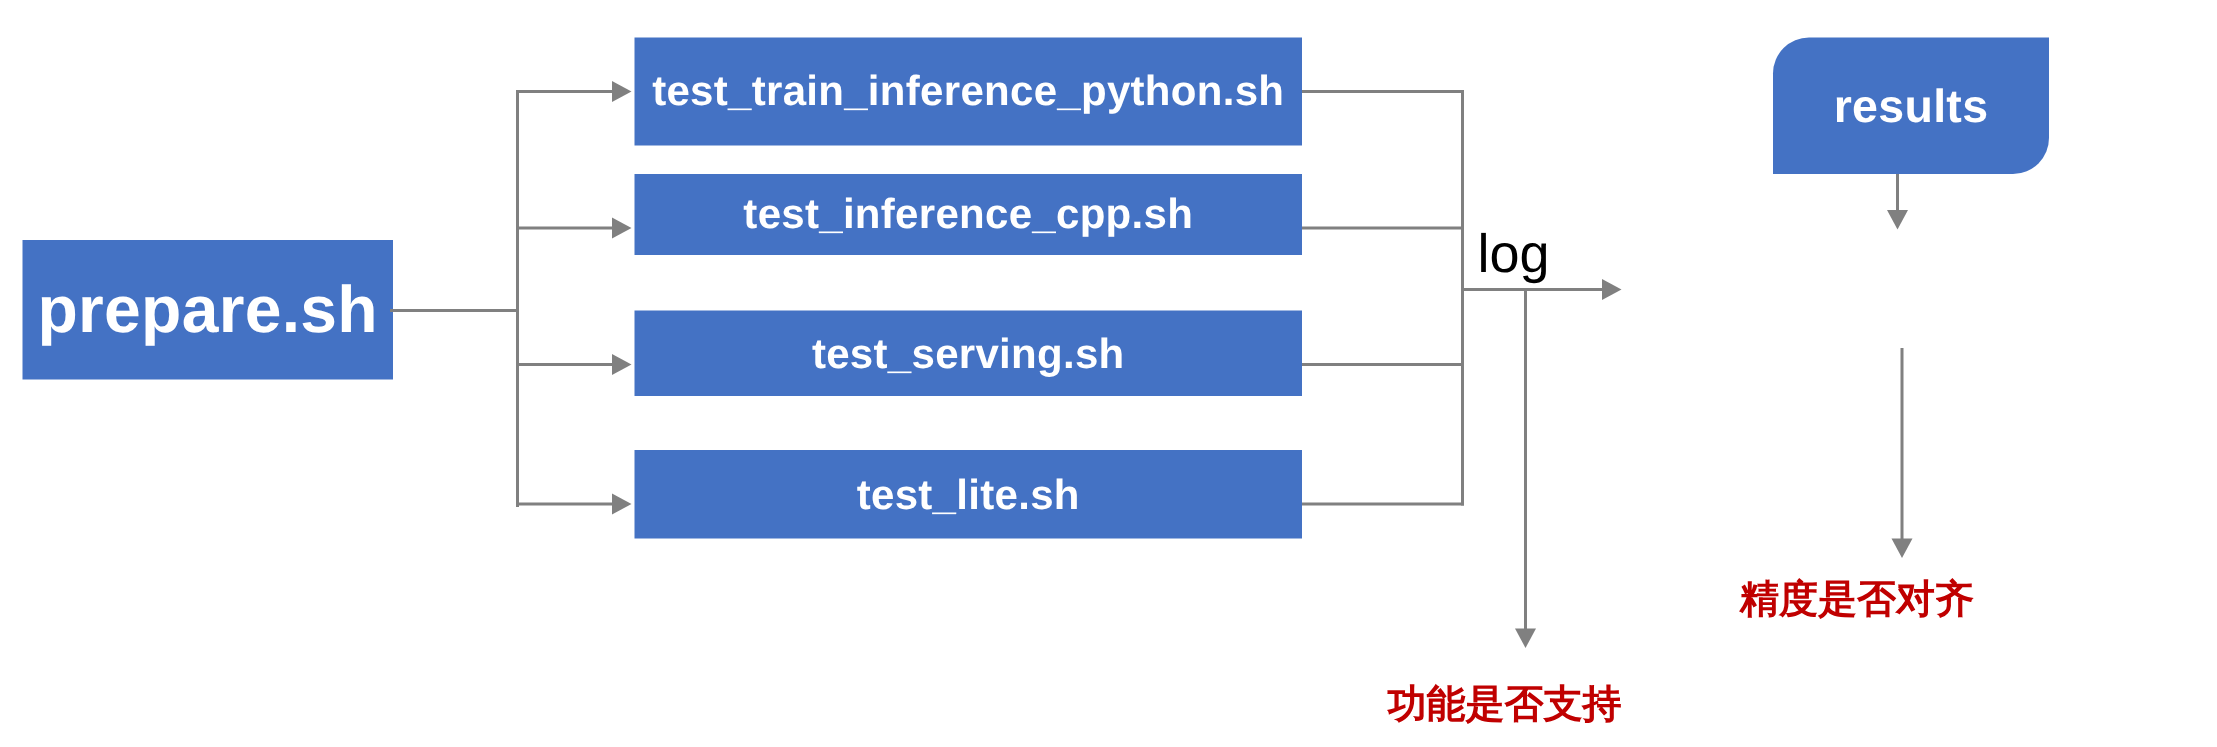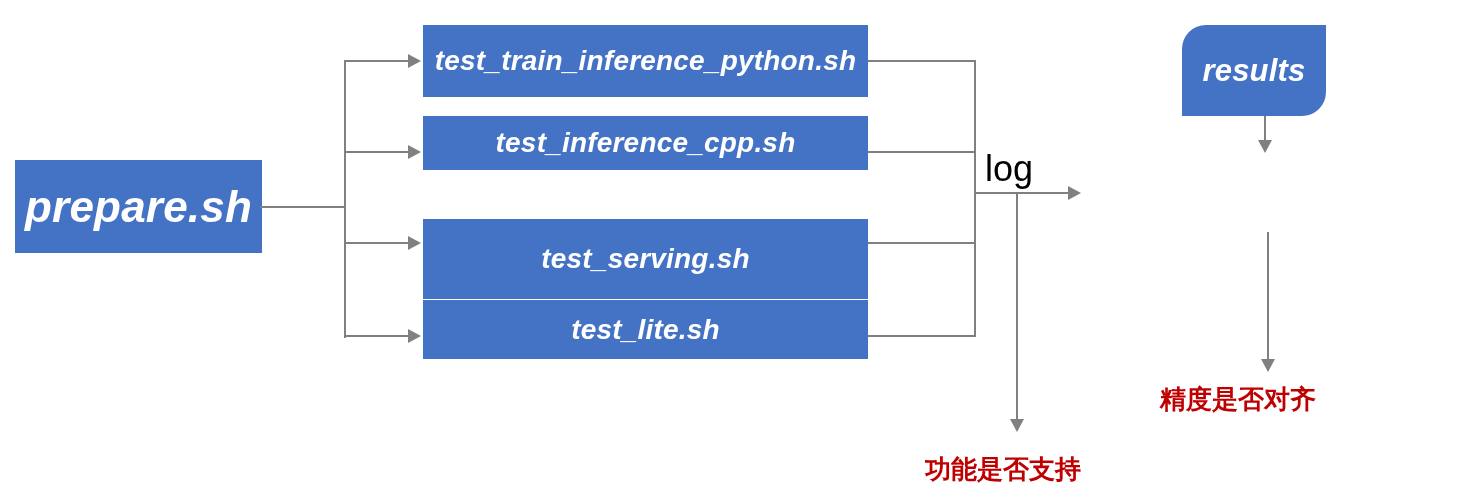--- a/index.html
+++ b/index.html
@@ -18,21 +18,20 @@
   .node {
     position: absolute;
     background: var(--node-fill, #4472C4);
     color: var(--node-text, #ffffff);
     display: flex;
     align-items: center;
     justify-content: center;
     font-weight: bold;
     text-align: center;
     letter-spacing: 0.2px;
-    font-style: italic;
   }
   .node.rounded {
     border-radius: 24px 0 24px 0;
   }
   .hline {
     position: absolute;
     height: 2px;
     background: var(--line, #808080);
   }
   .vline {
@@ -76,25 +75,25 @@
 <body style="--node-fill: #4472C4; --node-text: #ffffff; --line: #808080; --log-text: #000000; --question-text: #C00000;">
 
 <div class="canvas">
 
   <div class="node" style="left:15px; top:160px; width:247px; height:93px; font-size:44px;">prepare.sh</div>
 
   <div class="node" style="left:423px; top:25px; width:445px; height:72px; font-size:28px;">test_train_inference_python.sh</div>
 
   <div class="node" style="left:423px; top:116px; width:445px; height:54px; font-size:28px;">test_inference_cpp.sh</div>
 
-  <div class="node" style="left:423px; top:207px; width:445px; height:80px; font-size:28px;margin-top:12px;">test_serving.sh</div>
+  <div class="node" style="left:423px; top:207px; width:445px; height:57px; font-size:28px;">test_serving.sh</div>
 
   <div class="node" style="left:423px; top:300px; width:445px; height:59px; font-size:28px;">test_lite.sh</div>
 
-  <div class="node rounded" style="left:1182px; top:25px; width:144px; height:91px; font-size:31px;">results</div>
+  <div class="node rounded" style="left:1182px; top:25px; width:184px; height:91px; font-size:31px;">results</div>
 
 
   <div class="hline" style="left:260px; top:206px; width:85px;"></div>
   <div class="vline" style="left:344px; top:60px; height:278px;"></div>
 
   <div class="hline" style="left:344px; top:60px; width:64px;"></div>
   <div class="arrow-right" style="left:408px; top:54px;"></div>
 
   <div class="hline" style="left:344px; top:151px; width:64px;"></div>
   <div class="arrow-right" style="left:408px; top:145px;"></div>

